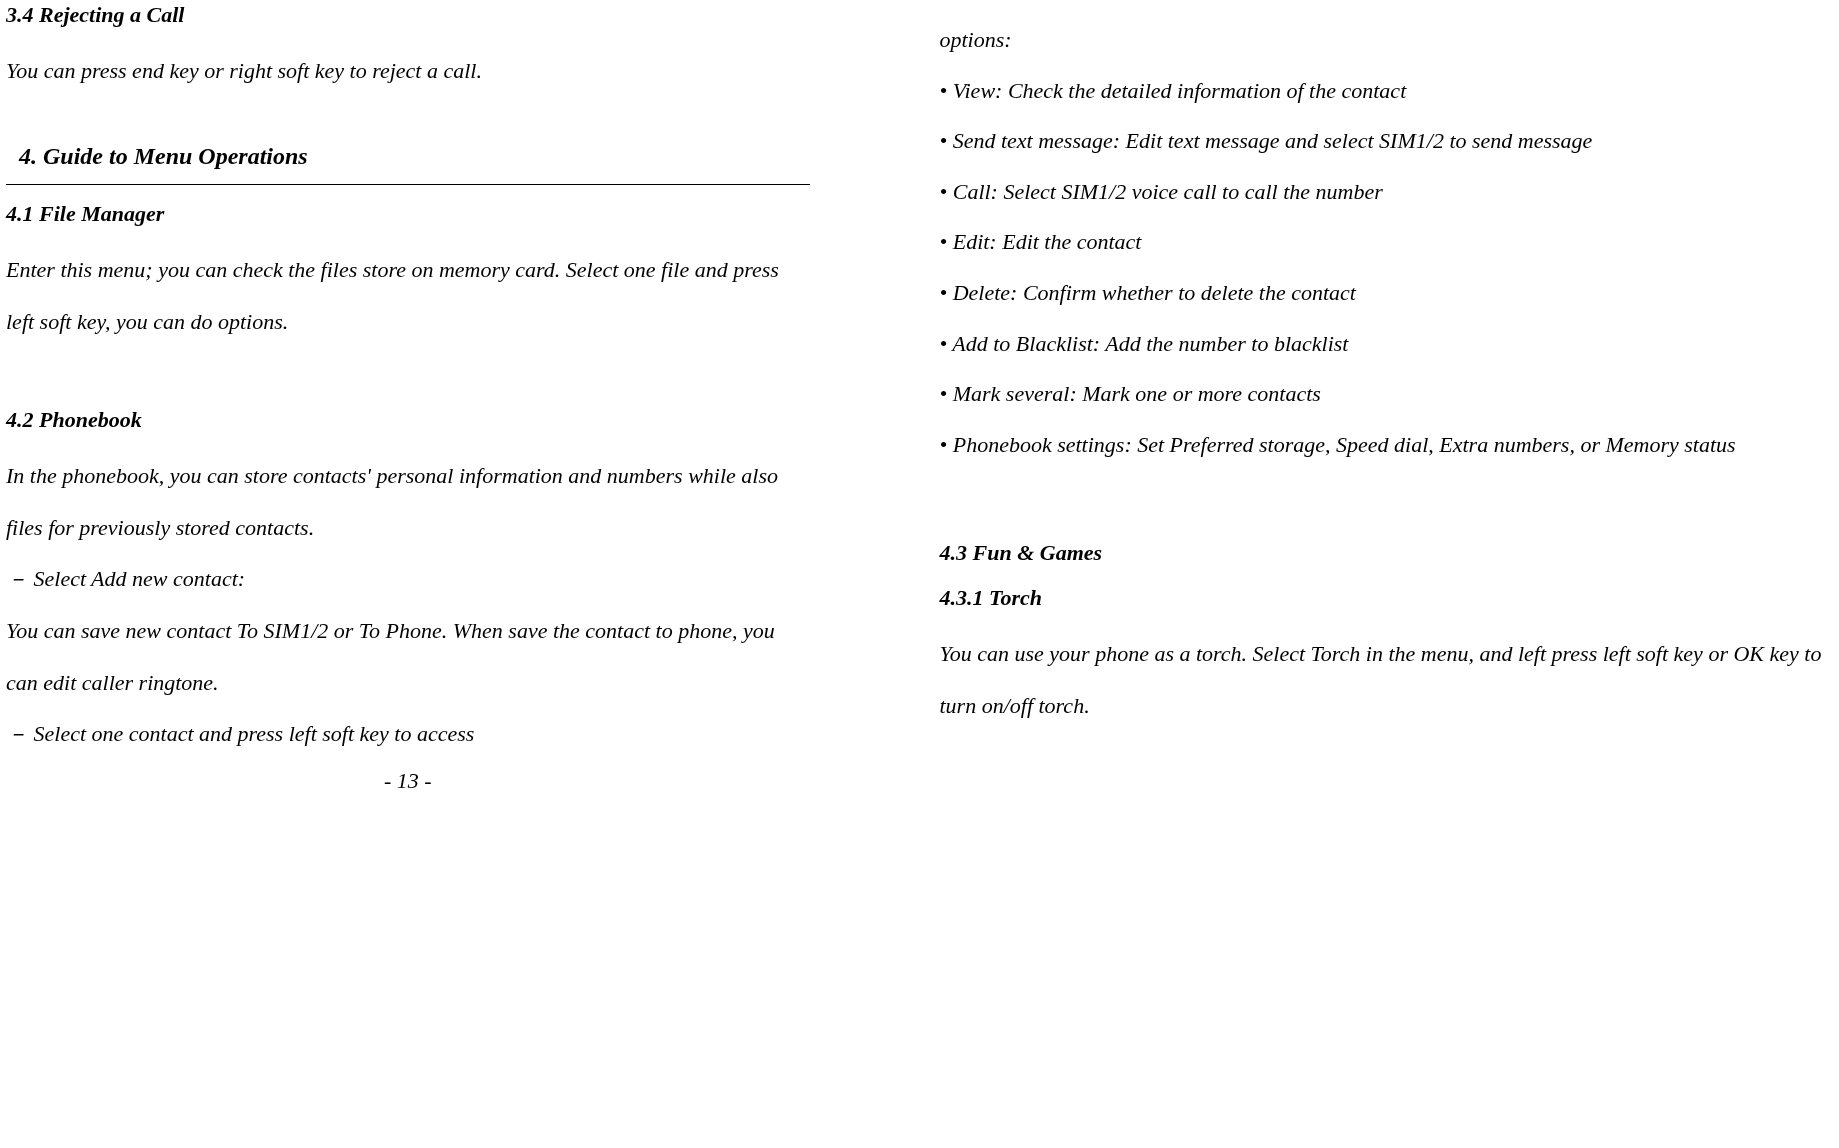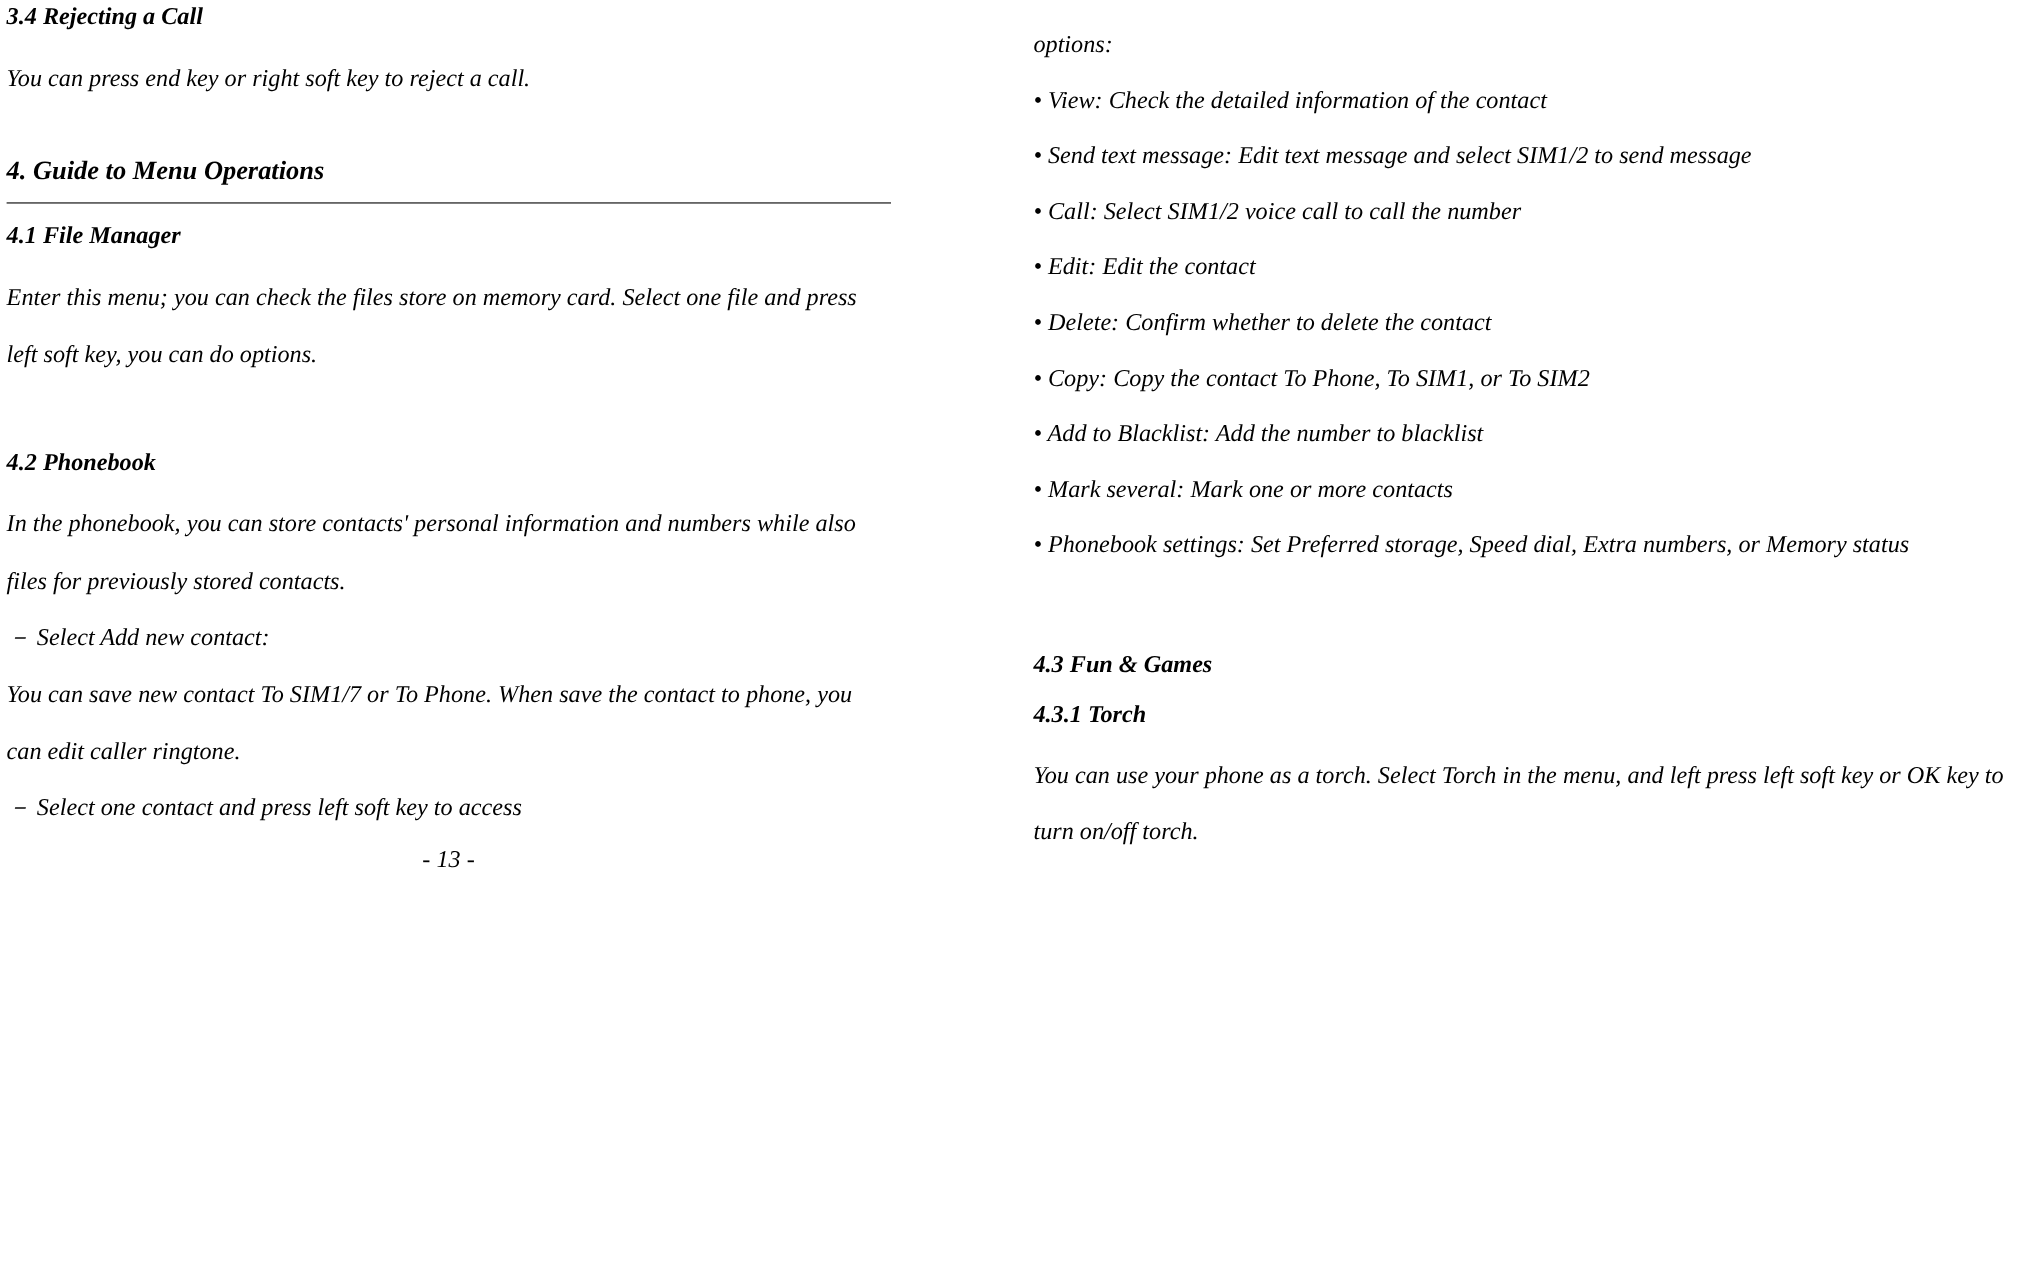--- a/index.html
+++ b/index.html
@@ -36,20 +36,21 @@
       margin-bottom: 14px;
     }
     .heading-top {
       margin-top: 0;
     }
     .main-heading {
       font-weight: bold;
       font-size: 24px;
       margin-top: 44px;
       margin-bottom: 10px;
+      margin-left: 13px;
     }
     .hr {
       border: none;
       border-top: 1.5px solid #000;
       margin: 0 0 14px 0;
     }
     .para {
       margin: 0 0 0 0;
       line-height: 2.35;
     }
@@ -80,35 +81,34 @@
 
     <div class="main-heading">4. Guide to Menu Operations</div>
     <hr class="hr">
     <div class="heading" style="margin-top:10px;">4.1 File Manager</div>
     <p class="para">Enter this menu; you can check the files store on memory card. Select one file and press left soft key, you can do options.</p>
 
     <div class="spacer-sm"></div>
     <div class="heading">4.2 Phonebook</div>
     <p class="para">In the phonebook, you can store contacts' personal information and numbers while also files for previously stored contacts.</p>
     <p class="para">－ Select Add new contact:</p>
-    <p class="para">You can save new contact To SIM1/7 or To Phone. When save the contact to phone, you can edit caller ringtone.</p>
+    <p class="para">You can save new contact To SIM1/2 or To Phone. When save the contact to phone, you can edit caller ringtone.</p>
     <p class="para">－ Select one contact and press left soft key to access</p>
 
     <div class="page-number">- 13 -</div>
   </div>
 
   <div class="page page-right">
     <p class="para" style="margin-top:14px;">options:</p>
 
     <p class="bullet">• View: Check the detailed information of the contact</p>
     <p class="bullet">• Send text message: Edit text message and select SIM1/2 to send message</p>
     <p class="bullet">• Call: Select SIM1/2 voice call to call the number</p>
     <p class="bullet">• Edit: Edit the contact</p>
     <p class="bullet">• Delete: Confirm whether to delete the contact</p>
-    <p class="bullet">• Copy: Copy the contact To Phone, To SIM1, or To SIM2</p>
     <p class="bullet">• Add to Blacklist: Add the number to blacklist</p>
     <p class="bullet">• Mark several: Mark one or more contacts</p>
     <p class="bullet">• Phonebook settings: Set Preferred storage, Speed dial, Extra numbers, or Memory status</p>
 
     <div class="spacer"></div>
     <div class="heading">4.3 Fun &amp; Games</div>
     <div class="heading" style="margin-top:8px;">4.3.1 Torch</div>
     <p class="para">You can use your phone as a torch. Select Torch in the menu, and left press left soft key or OK key to turn on/off torch.</p>
 
   </div>

